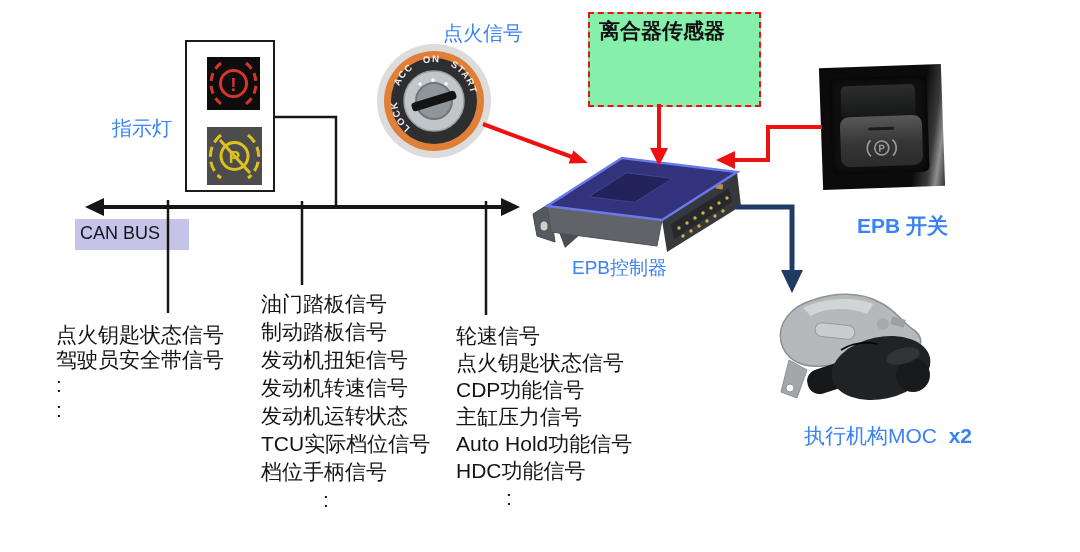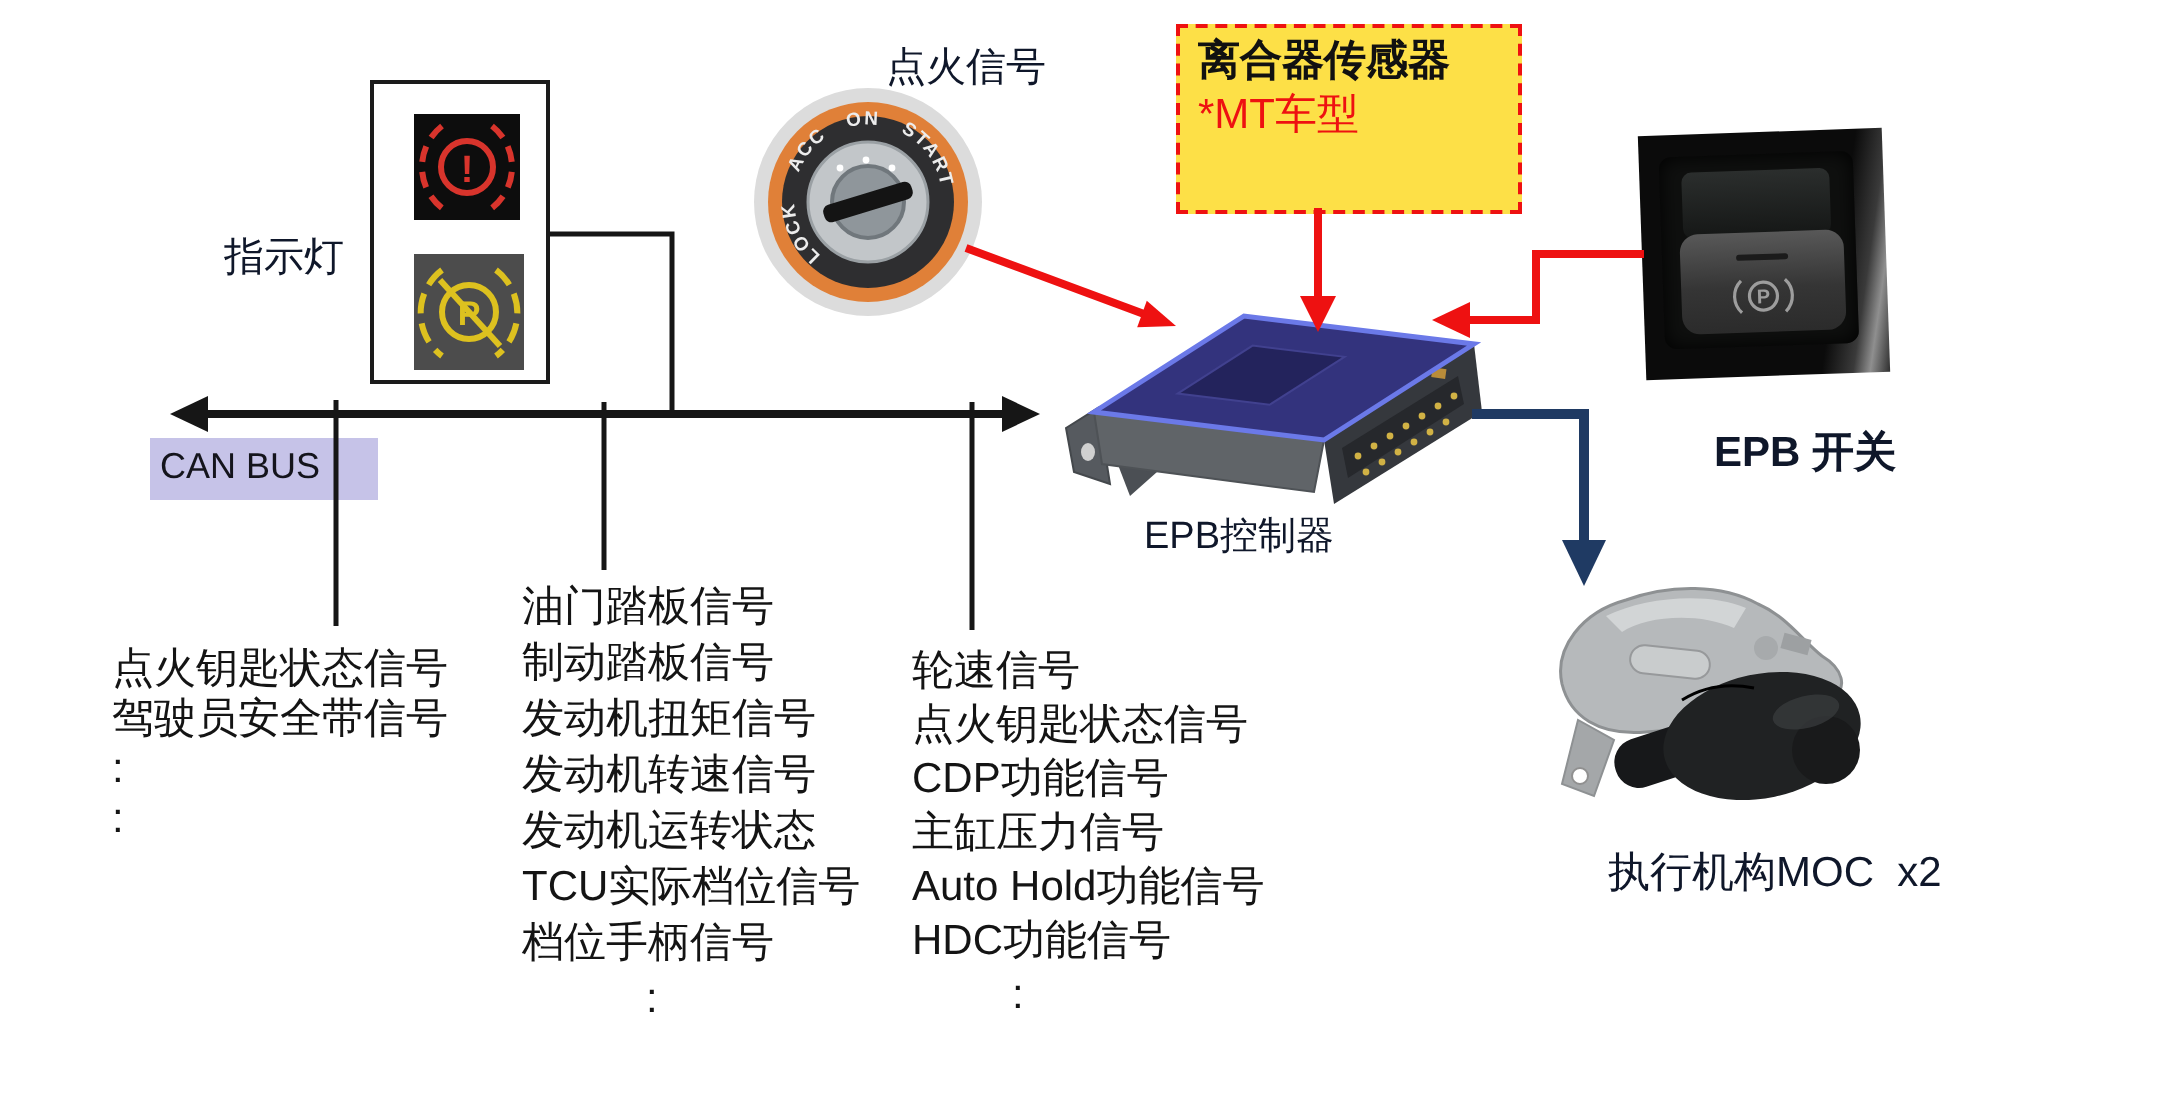--- a/index.html
+++ b/index.html
@@ -1,33 +1,33 @@
 <!DOCTYPE html>
 <html><head>
 <meta charset="utf-8">
 <style>
   html,body{margin:0;padding:0;background:#fff;}
   #canvas{position:relative;width:1080px;height:552px;background:#ffffff;overflow:hidden;
           font-family:"Liberation Sans","DejaVu Sans",sans-serif;color:#161616;}
   .abs{position:absolute;}
-  .lbl{position:absolute;color:#0f172a;white-space:nowrap;z-index:6;}
+  .lbl{position:absolute;color:#3b82f6;white-space:nowrap;z-index:6;}
 
   
   .ind-box{left:185px;top:40px;width:86px;height:148px;border:2px solid #1b1b1b;background:#fff;z-index:2;}
   .tile{position:absolute;left:20px;}
   .tile-red{top:15px;width:53px;height:53px;background:#0d0d0d;}
   .tile-yel{top:85px;width:55px;height:58px;background:#4c4c4c;}
   .lbl-ind{left:112px;top:115px;font-size:20px;}
 
   
   .ign{left:376px;top:43px;z-index:2;}
   .lbl-ign{left:443px;top:20px;font-size:20px;}
 
   
-  .mt-box{left:588px;top:12px;width:160px;height:88px;border:2px dashed #ee1111;background:#fde047;
+  .mt-box{left:588px;top:12px;width:160px;height:88px;border:2px dashed #ee1111;background:#86efac;
           padding:3px 0 0 9px;z-index:4;}
   .mt-box .b{font-size:21px;font-weight:bold;line-height:27px;color:#111;}
   .mt-box .r{font-size:21px;line-height:27px;color:#ee1111;}
 
   
   .ctrl{left:531px;top:144px;z-index:2;}
   .lbl-ctrl{left:572px;top:255px;font-size:19px;font-weight:500;}
 
   
   .epb-sw{left:821px;top:66px;width:122px;height:122px;transform:rotate(-2deg);z-index:2;
@@ -39,21 +39,21 @@
   .epb-paddle{position:absolute;left:19px;top:50px;width:82px;height:50px;border-radius:9px;
           background:linear-gradient(#585858,#353535 55%,#2b2b2b);}
   .epb-slot{position:absolute;left:50%;top:11px;width:26px;height:3px;margin-left:-13px;
           background:#1b1b1b;border-radius:2px;}
   .epb-emblem{position:absolute;left:50%;top:22px;margin-left:-17px;}
   .lbl-epbsw{left:838px;top:212px;font-size:21px;font-weight:bold;margin-left:19px;}
 
   
   .cal{left:763px;top:280px;z-index:2;}
   .lbl-act{left:804px;top:422px;font-size:21px;}
-  .lbl-act b{font-weight:normal;}
+  .lbl-act b{font-weight:bold;}
 
   
   .canbus{left:75px;top:219px;width:114px;height:31px;background:#c6c3e8;z-index:2;}
   .canbus span{position:absolute;left:5px;top:4px;font-size:18px;color:#14141c;}
 
   
   .sig-col{position:absolute;font-size:21px;color:#141414;white-space:nowrap;z-index:6;}
   .col1{left:56px;top:322px;line-height:25px;}
   .col2{left:261px;top:290px;line-height:28px;}
   .col3{left:456px;top:322px;line-height:27px;}
@@ -103,21 +103,20 @@
       <circle cx="70" cy="41" r="1.7" fill="#ffffff"></circle>
       <circle cx="78" cy="51" r="1.7" fill="#ffffff"></circle>
       <circle cx="58" cy="58" r="18" fill="#8f969b" stroke="#70777c" stroke-width="2"></circle>
       <rect x="35" y="53.5" width="46" height="9" rx="3.5" fill="#141414" transform="rotate(-17 58 58)"></rect>
     </svg>
   </div>
   <div class="lbl lbl-ign">点火信号</div>
 
   <div class="abs mt-box">
     <div class="b">离合器传感器</div>
-    <div class="r">*MT车型</div>
   </div>
 
   <div class="abs ctrl">
     <svg width="218" height="120" viewBox="0 0 218 120">
       <polygon points="2,70 18,60 24,98 6,92" fill="#565a5f" stroke="#44484c"></polygon>
       <ellipse cx="13" cy="82" rx="3.5" ry="4.5" fill="#d0d0d0"></ellipse>
       <polygon points="24,78 52,88 34,104" fill="#4b4f54"></polygon>
       <polygon points="16,62 131,76 126,102 20,88" fill="#606468" stroke="#4e5256"></polygon>
       <polygon points="131,76 206,28 210,62 136,108" fill="#35383d"></polygon>
       <polygon points="140,80 198,44 201,58 143,95" fill="#26282c"></polygon>

